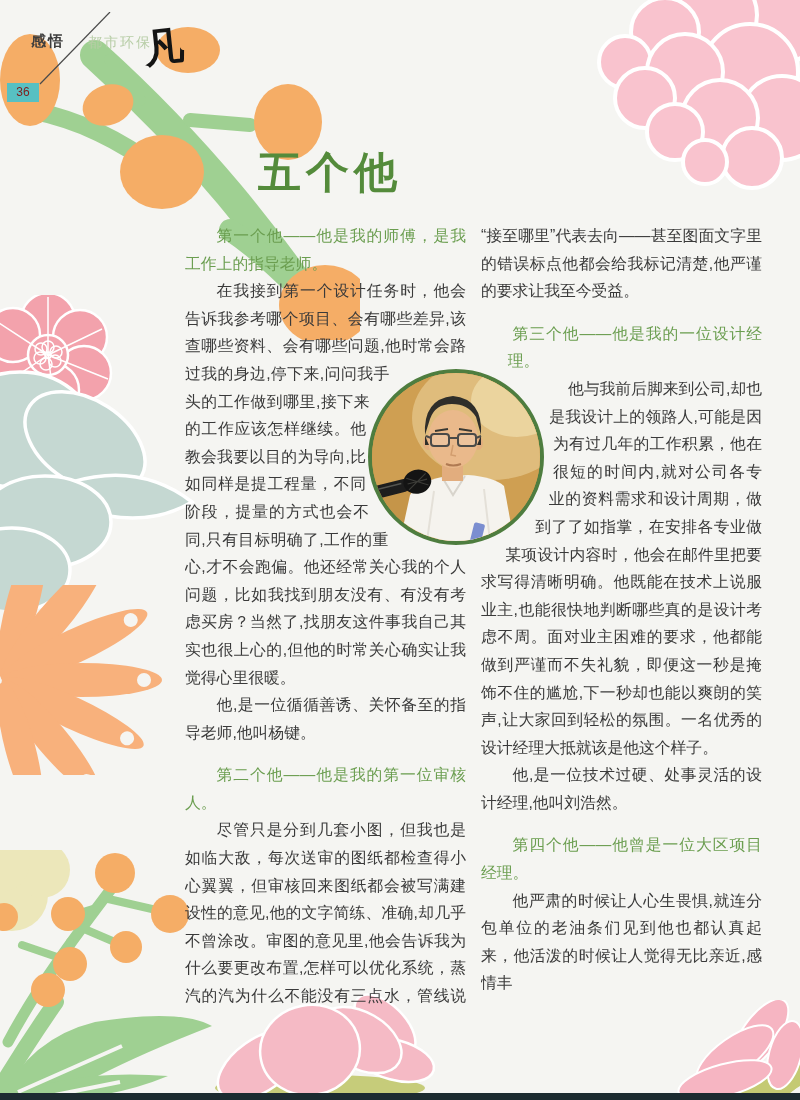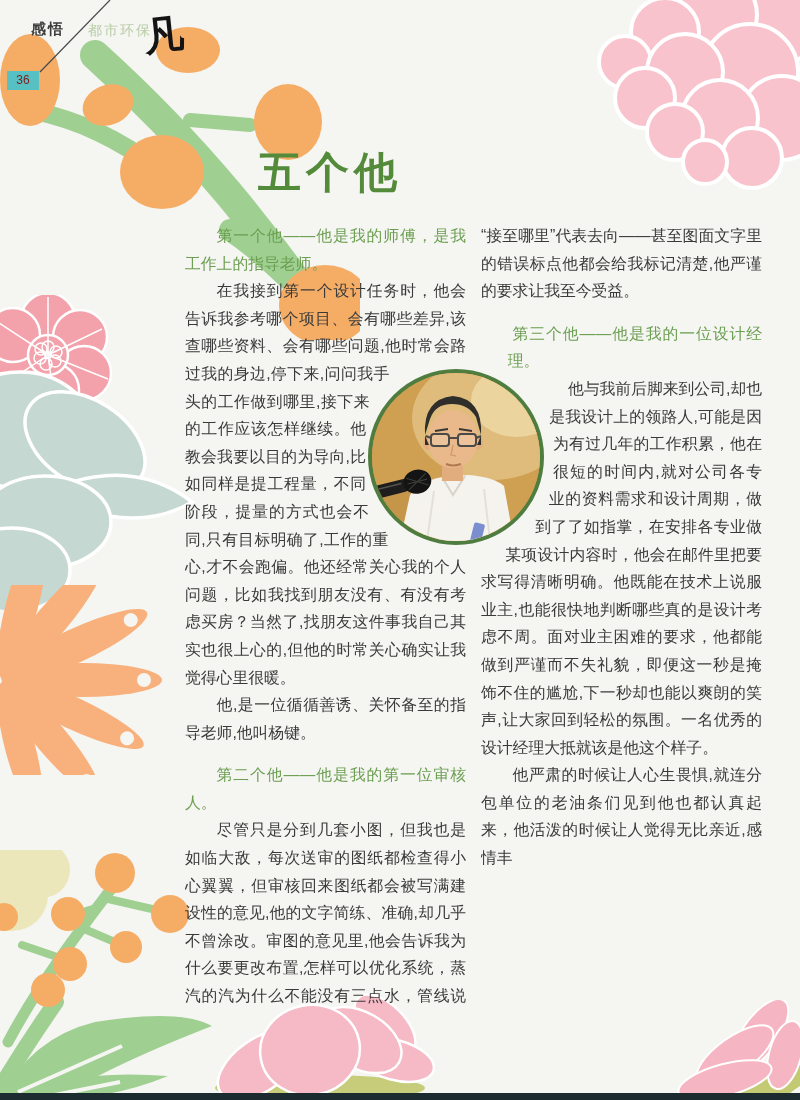--- a/index.html
+++ b/index.html
@@ -1,20 +1,20 @@
 <!DOCTYPE html>
 <html><head>
 <meta charset="utf-8">
 <style>
   html,body{margin:0;padding:0;background:#e9e9e7;}
   #page{position:relative;width:800px;height:1100px;margin:0 auto;background:#f5f5f2;overflow:hidden;
         font-family:"Liberation Sans","DejaVu Sans",sans-serif;}
   .deco{position:absolute;z-index:1;}
   
-  #hdr{position:absolute;left:0;top:0;width:420px;height:120px;z-index:3;}
+  #hdr{position:absolute;left:0;top:12px;width:420px;height:120px;z-index:3;}
   .section-label{position:absolute;left:31px;top:20px;font-size:15px;font-weight:bold;color:#3d3d3d;letter-spacing:2px;}
   .mag-name{position:absolute;left:88px;top:22px;font-size:14px;color:#b7cda6;letter-spacing:2px;}
   .callig{position:absolute;left:144px;top:8px;font-size:40px;color:#141414;
           font-family:"Liberation Serif","DejaVu Serif",serif;font-weight:bold;transform:rotate(-6deg);}
   .hdr-line{position:absolute;left:0;top:0;width:420px;height:120px;}
   .page-badge{position:absolute;left:7px;top:71px;width:32px;height:19px;background:#57c0c2;color:#7f1d1d;
               font-size:12px;line-height:19px;text-align:center;}
   
   .title{position:absolute;left:0;top:144px;width:660px;text-align:center;z-index:3;
          font-size:43px;font-weight:bold;color:#548b3b;letter-spacing:5px;}
@@ -200,20 +200,22 @@
       <p class="block para indent">在我接到第一个设计任务时，他会告诉我参考哪个项目、会有哪些差异,该查哪些资料、会有哪些问题,他时常会路过我的身边,停下来,问问我手头的工作做到哪里,接下来的工作应该怎样继续。他教会我要以目的为导向,比如同样是提工程量，不同阶段，提量的方式也会不同,只有目标明确了,工作的重心,才不会跑偏。他还经常关心我的个人问题，比如我找到朋友没有、有没有考虑买房？当然了,找朋友这件事我自己其实也很上心的,但他的时常关心确实让我觉得心里很暖。</p>
       <p class="block para indent">他,是一位循循善诱、关怀备至的指导老师,他叫杨键。</p>
       <p class="block heading indent">第二个他——他是我的第一位审核人。</p>
       <p class="block para indent">尽管只是分到几套小图，但我也是如临大敌，每次送审的图纸都检查得小心翼翼，但审核回来图纸都会被写满建设性的意见,他的文字简练、准确,却几乎不曾涂改。审图的意见里,他会告诉我为什么要更改布置,怎样可以优化系统，蒸汽的汽为什么不能没有三点水，管线说明里的“接自”和“接至”为什么一定不能混淆——因为“接自哪里”代表来源,</p>
     </div>
   <div id="col-right" class="col">
     <div id="spacer-r" class="wrap-spacer"></div>
   <p class="block para">“接至哪里”代表去向——甚至图面文字里的错误标点他都会给我标记清楚,他严谨的要求让我至今受益。</p>
       <p class="block heading indent">第三个他——他是我的一位设计经理。</p>
       <p class="block para indent">他与我前后脚来到公司,却也是我设计上的领路人,可能是因为有过几年的工作积累，他在很短的时间内,就对公司各专业的资料需求和设计周期，做到了了如指掌，在安排各专业做某项设计内容时，他会在邮件里把要求写得清晰明确。他既能在技术上说服业主,也能很快地判断哪些真的是设计考虑不周。面对业主困难的要求，他都能做到严谨而不失礼貌，即便这一秒是掩饰不住的尴尬,下一秒却也能以爽朗的笑声,让大家回到轻松的氛围。一名优秀的设计经理大抵就该是他这个样子。</p>
+      <p class="block para indent">他,是一位技术过硬、处事灵活的设计经理,他叫刘浩然。</p>
+      <p class="block heading indent">第四个他——他曾是一位大区项目经理。</p>
       <p class="block para indent">他严肃的时候让人心生畏惧,就连分包单位的老油条们见到他也都认真起来，他活泼的时候让人觉得无比亲近,感情丰</p>
     </div>
 
   <div class="photo">
     <svg width="168" height="168" viewBox="0 0 168 168">
       <rect x="0" y="0" width="168" height="168" fill="#cf9f52"></rect>
       <ellipse cx="120" cy="45" rx="80" ry="62" fill="#e2c184" opacity="0.85"></ellipse>
       <ellipse cx="145" cy="28" rx="46" ry="36" fill="#eed9a6" opacity="0.8"></ellipse>
       <ellipse cx="18" cy="155" rx="62" ry="42" fill="#b98a3e" opacity="0.45"></ellipse>
 

